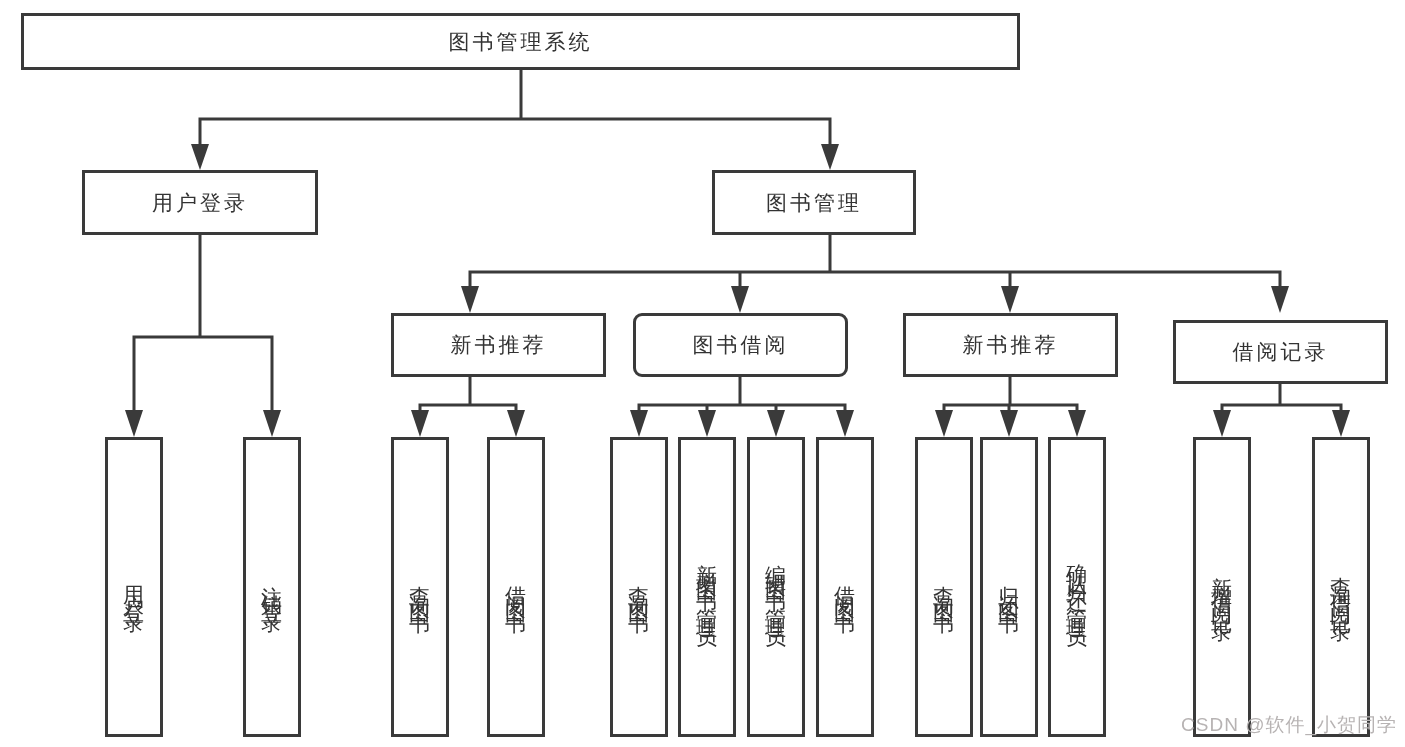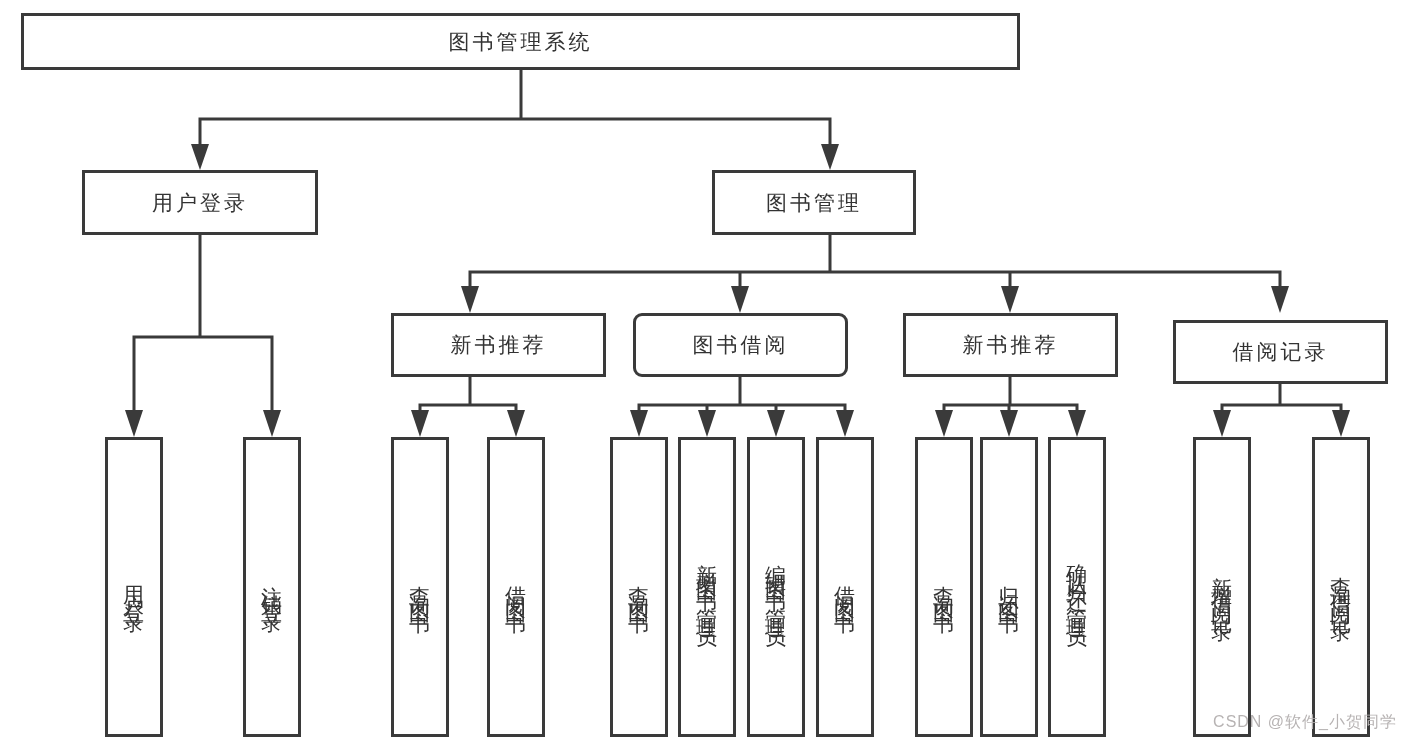--- a/index.html
+++ b/index.html
@@ -75,21 +75,21 @@
   .n-b4 { left: 816px; }
   .n-c1 { left: 915px; }
   .n-c2 { left: 980px; }
   .n-c3 { left: 1048px; }
   .n-r1 { left: 1193px; }
   .n-r2 { left: 1312px; }
   .watermark {
     position: absolute;
     right: 8px;
     top: 712px;
-    font-size: 16px;
+    font-size: 19px;
     letter-spacing: 1px;
     color: #b7b3b3;
     z-index: 5;
     white-space: nowrap;
   }
 </style>
 </head>
 <body>
 
 <div class="canvas">

